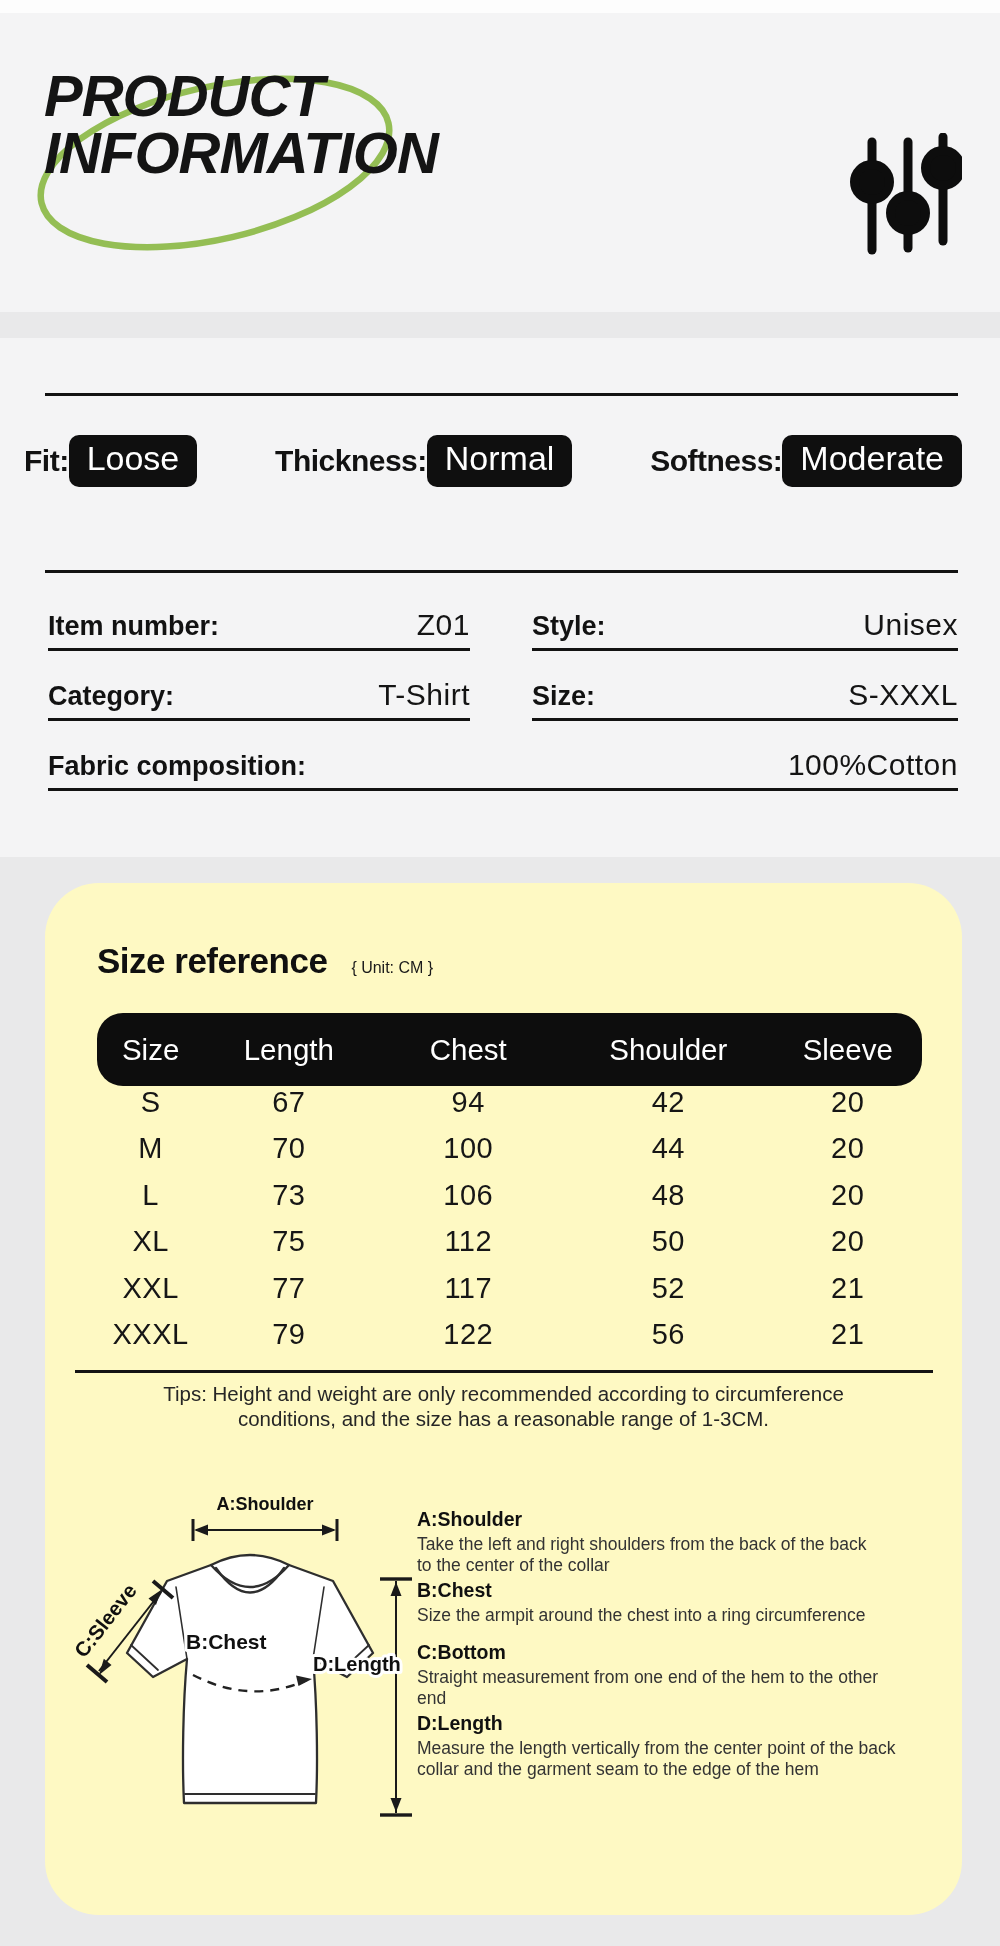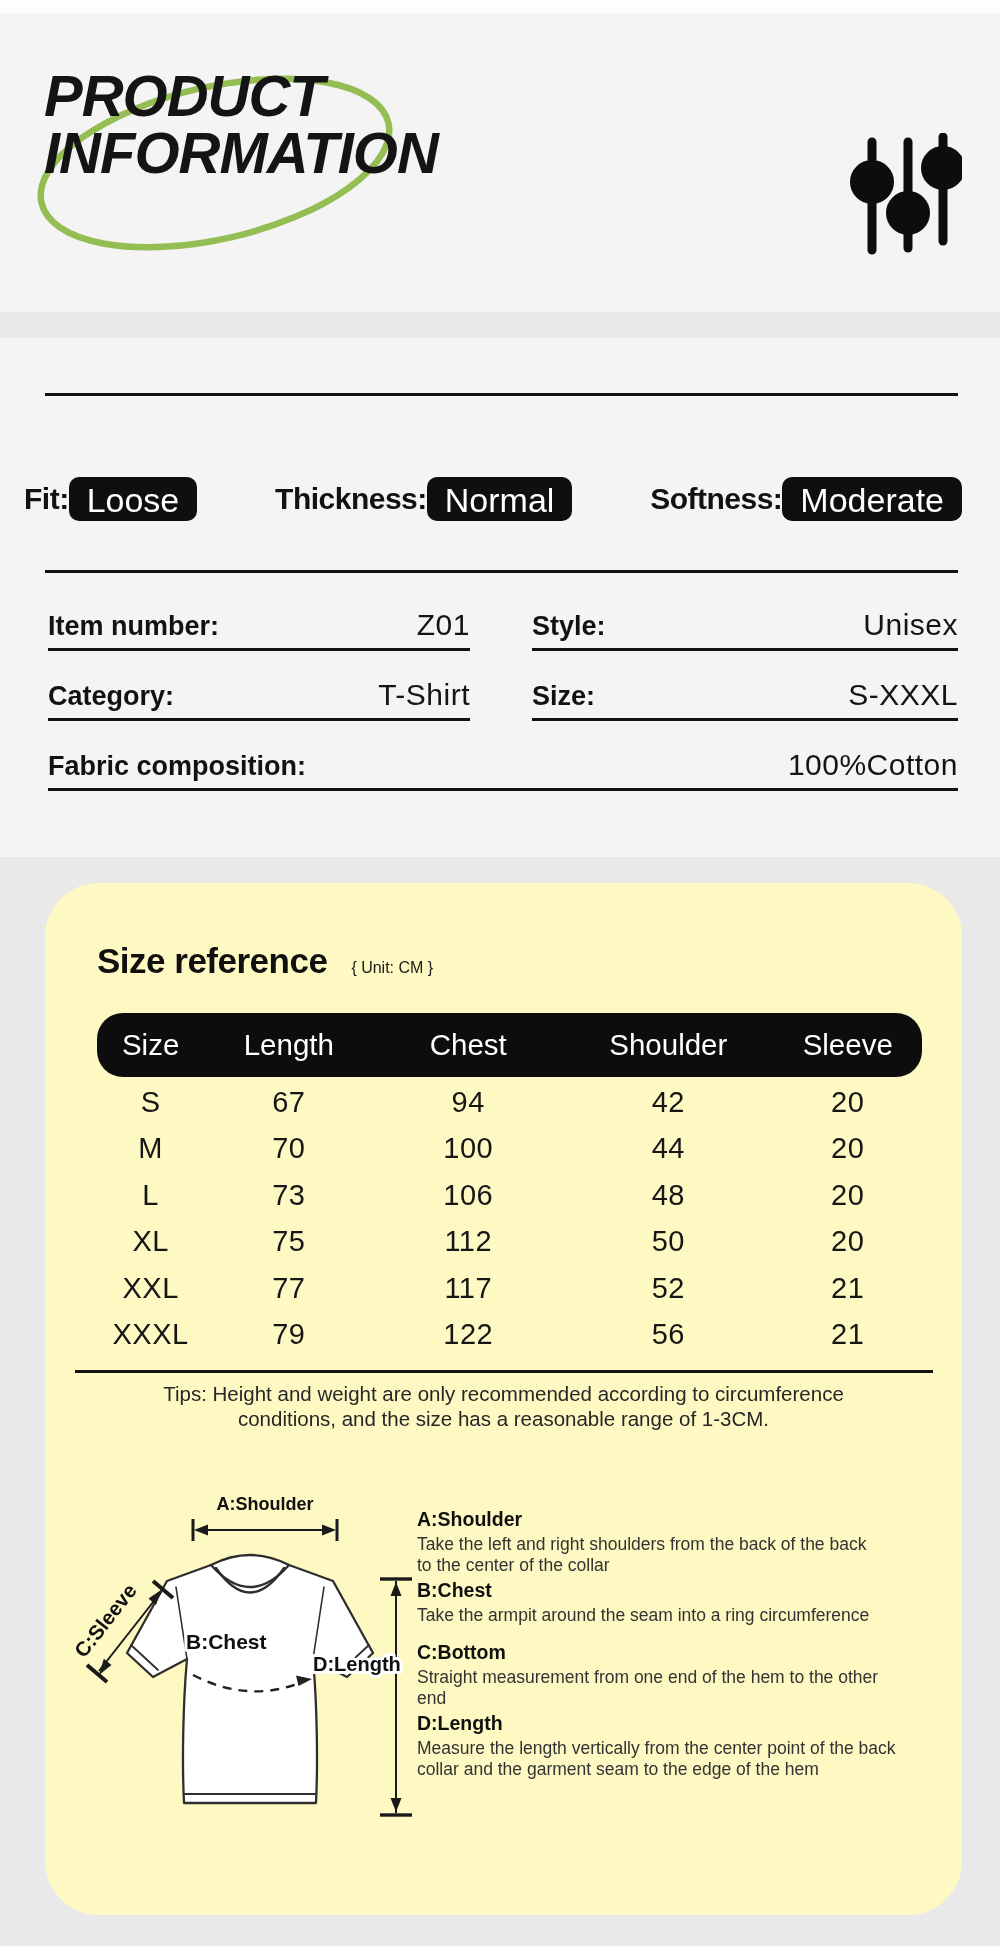--- a/index.html
+++ b/index.html
@@ -18,47 +18,47 @@
   .title-block span{display:block;}
   .ellipse-svg{position:absolute;left:18px;top:68px;pointer-events:none;}
   .eq-svg{position:absolute;left:848px;top:133px;}
 
   .band{position:absolute;left:0;top:312px;width:1000px;height:26px;background:#e9e9ea;}
 
   .hr{position:absolute;left:45px;width:913px;height:3px;background:#121212;}
   .hr1{top:393px;} .hr2{top:570px;}
 
   
-  .attr-row{position:absolute;left:24px;top:470px;width:938px;height:58px;
+  .attr-row{position:absolute;left:24px;top:432px;width:938px;height:58px;
     display:flex;justify-content:space-between;align-items:center;}
   .attr-pair{display:flex;align-items:center;}
   .attr-label{font-size:30px;font-weight:bold;letter-spacing:-0.5px;color:#121212;}
   .badge{background:#0f0f0f;color:#fff;font-size:34px;border-radius:10px;
-    padding:4px 18px 0;line-height:1.15;}
+    padding:4px 18px 9px;line-height:1.15;}
 
   
   .spec{position:absolute;display:flex;justify-content:space-between;align-items:baseline;
     border-bottom:3px solid #121212;padding-bottom:6px;}
   .spec .lbl{font-size:27px;font-weight:bold;color:#121212;}
   .spec .val{font-size:30px;color:#141414;letter-spacing:0.5px;}
   .spec-r1l{left:48px;top:608px;width:422px;}
   .spec-r1r{left:532px;top:608px;width:426px;}
   .spec-r2l{left:48px;top:678px;width:422px;}
   .spec-r2r{left:532px;top:678px;width:426px;}
   .spec-r3 {left:48px;top:748px;width:910px;}
 
   
   .bottom-bg{position:absolute;left:0;top:857px;width:1000px;height:1089px;background:#e9e9ea;}
   .card{position:absolute;left:45px;top:883px;width:917px;height:1032px;background:#fef9c3;border-radius:54px;}
 
   .sr-heading{position:absolute;left:52px;top:58px;display:flex;align-items:baseline;gap:24px;}
   .sr-title{font-size:35px;font-weight:bold;color:#101010;letter-spacing:-0.5px;}
   .sr-unit{font-size:16px;color:#1a1a1a;margin-top:7px;}
 
-  .tbl-head{position:absolute;left:52px;top:130px;width:825px;height:64px;background:#0d0d0d;
+  .tbl-head{position:absolute;left:52px;top:130px;width:825px;height:73px;background:#0d0d0d;
     border-radius:26px;display:flex;align-items:center;}
   .tbl-head .c{color:#fff;font-size:29.5px;text-align:center;}
   .tbl-body{position:absolute;left:52px;top:196px;width:825px;}
   .trow{display:flex;align-items:center;height:46.5px;}
   .trow .c{font-size:29px;color:#161616;text-align:center;letter-spacing:0.5px;}
   .c1{width:13%;} .c2{width:20.5%;} .c3{width:23%;} .c4{width:25.5%;} .c5{width:18%;}
 
   .tbl-line{position:absolute;left:30px;top:487px;width:858px;border-top:3px solid #141414;}
   .tips{position:absolute;left:0;top:498px;width:917px;text-align:center;
     font-size:20.5px;line-height:1.22;color:#262626;}
@@ -261,21 +261,21 @@
       <text class="fig-label halo" x="258" y="188" font-size="20">D:Length</text>
     </svg>
 
     <div class="defs">
       <div class="def-item">
         <div class="def-term">A:Shoulder</div>
         <div class="def-desc">Take the left and right shoulders from the back of the back to the center of the collar</div>
       </div>
       <div class="def-item">
         <div class="def-term">B:Chest</div>
-        <div class="def-desc">Take the armpit around the seam into a ring circumference</div>
+        <div class="def-desc">Size the armpit around the chest into a ring circumference</div>
       </div>
       <div class="def-item">
         <div class="def-term">C:Bottom</div>
         <div class="def-desc">Straight measurement from one end of the hem to the other end</div>
       </div>
       <div class="def-item">
         <div class="def-term">D:Length</div>
         <div class="def-desc">Measure the length vertically from the center point of the back collar and the garment seam to the edge of the hem</div>
       </div>
     </div>

